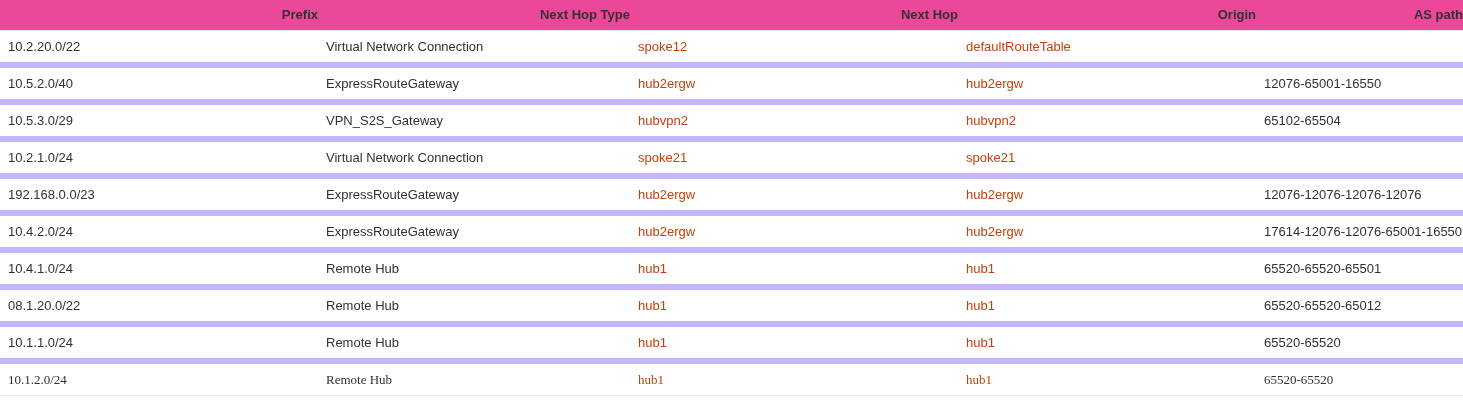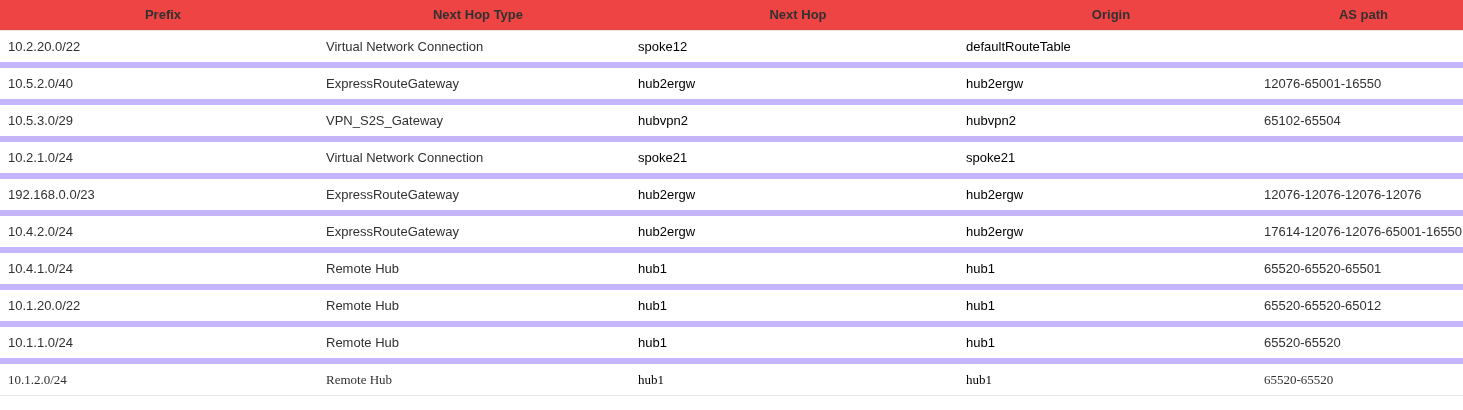--- a/index.html
+++ b/index.html
@@ -20,51 +20,51 @@
     table-layout: fixed;
     font-size: 13px;
   }
   .routes-table col.c-prefix   { width: 318px; }
   .routes-table col.c-hoptype  { width: 312px; }
   .routes-table col.c-nexthop  { width: 328px; }
   .routes-table col.c-origin   { width: 298px; }
   .routes-table col.c-aspath   { width: 207px; }
 
   .routes-table thead th {
-    text-align: center;
+    text-align: right;
     font-size: 13px;
     font-weight: bold;
     color: #323130;
     padding: 0 0 0 8px;
     height: 30px;
     line-height: 30px;
     vertical-align: middle;
     border-bottom: 1px solid #e6e6e6;
     white-space: nowrap;
-    background: #ef4444;
+    background: #ec4899;
   }
   .routes-table tbody td {
     height: 31px;
     line-height: 31px;
     padding: 0 0 0 8px;
     vertical-align: middle;
     border-bottom: 6px solid #c4b5fd;
     color: #323130;
     white-space: nowrap;
     overflow: hidden;
     text-overflow: ellipsis;
     font-size: 13px;
     background: #ffffff;
   }
   .routes-table tbody tr:last-child td {
     border-bottom: 1px solid #e6e6e6;
     font-family: Liberation Serif, serif;
   }
   .cell-link {
-    color: #000000;
+    color: #c2410c;
     cursor: pointer;
     text-decoration: none;
   }
   .tail-space {
     height: 24px;
     background: #ffffff;
   }
 </style>
 </head>
 <body>
@@ -130,21 +130,21 @@
         <td>17614-12076-12076-65001-16550</td>
       </tr>
       <tr>
         <td>10.4.1.0/24</td>
         <td>Remote Hub</td>
         <td><span class="cell-link">hub1</span></td>
         <td><span class="cell-link">hub1</span></td>
         <td>65520-65520-65501</td>
       </tr>
       <tr>
-        <td>10.1.20.0/22</td>
+        <td>08.1.20.0/22</td>
         <td>Remote Hub</td>
         <td><span class="cell-link">hub1</span></td>
         <td><span class="cell-link">hub1</span></td>
         <td>65520-65520-65012</td>
       </tr>
       <tr>
         <td>10.1.1.0/24</td>
         <td>Remote Hub</td>
         <td><span class="cell-link">hub1</span></td>
         <td><span class="cell-link">hub1</span></td>

